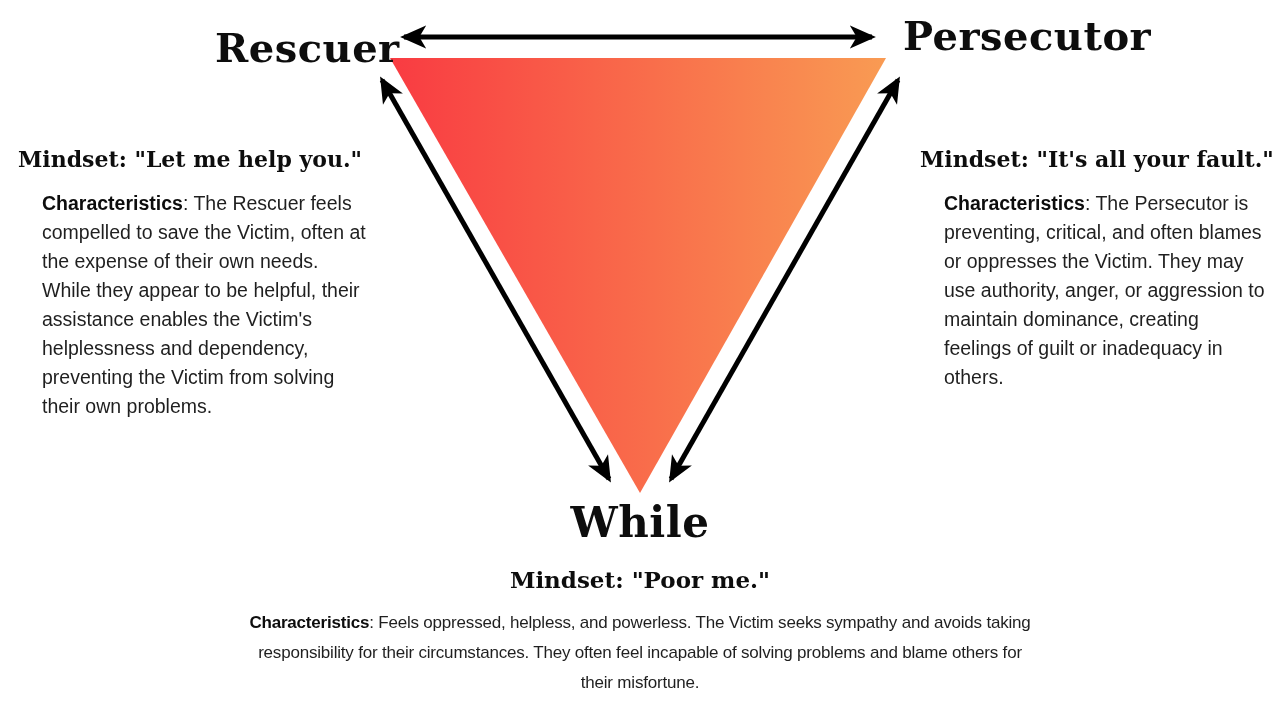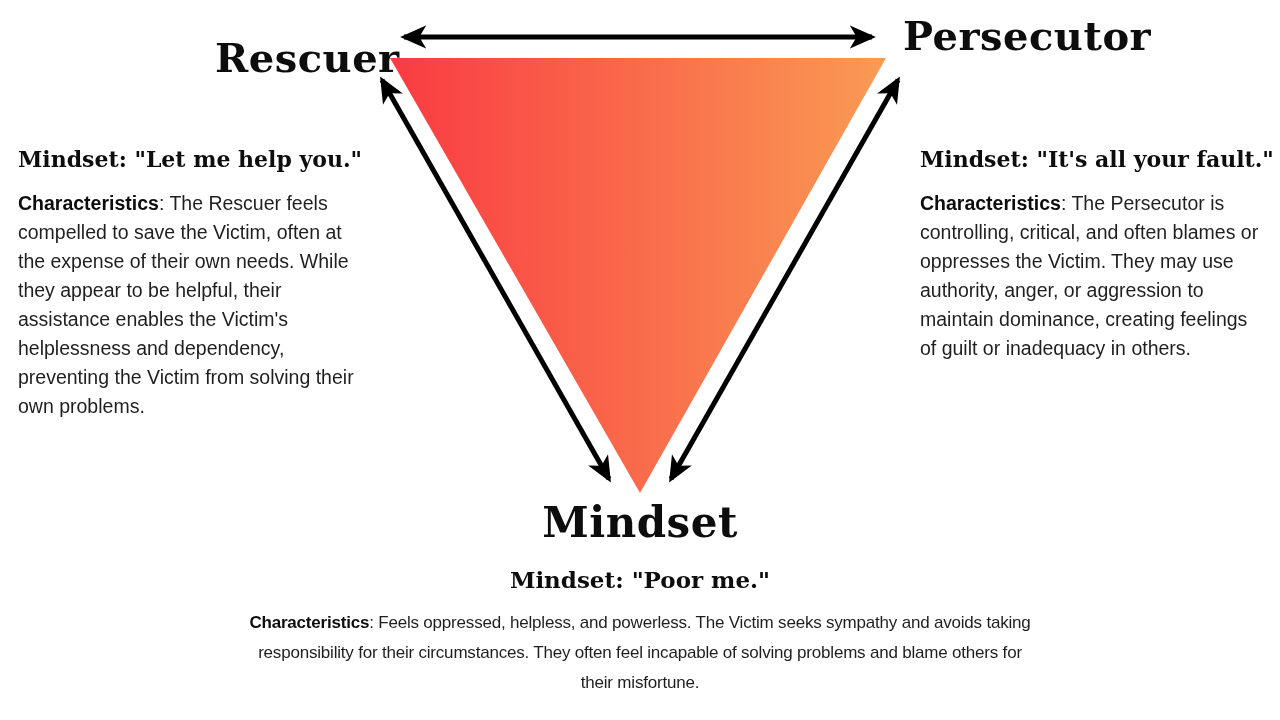--- a/index.html
+++ b/index.html
@@ -22,38 +22,39 @@
     width: 1280px; height: 720px;
   }
   .corner-label {
     position: absolute;
     font-family: "DejaVu Serif", "Liberation Serif", serif;
     font-weight: 700;
     color: var(--heading-text, #0d0d0d);
     white-space: nowrap;
     letter-spacing: 0.5px;
   }
-  .rescuer-pos   { left: 215px; top: 34px;  font-size: 40px; }
+  .rescuer-pos   { left: 215px; top: 24px;  font-size: 40px; }
   .persecutor-pos{ left: 903px; top: 12px;  font-size: 40px; }
   .victim-pos    { left: 0; right: 0; top: 498px; font-size: 42px; text-align: center; }
 
   .mindset {
     font-family: "DejaVu Serif", "Liberation Serif", serif;
     font-weight: 700;
     font-size: 22px;
     color: var(--heading-text, #0d0d0d);
     white-space: nowrap;
   }
   .panel { position: absolute; }
   .panel-left  { left: 18px;  top: 146px; width: 352px; }
   .panel-right { left: 920px; top: 146px; width: 348px; }
   .panel p {
     margin-top: 17px;
     font-size: 19.5px;
     line-height: 29px;
+    margin-left: 24px;
   }
   .panel p strong, .victim-par strong {
     font-weight: 700;
     color: var(--heading-text, #0d0d0d);
   }
   .victim-mindset {
     position: absolute;
     left: 0; right: 0; top: 566px;
     text-align: center;
     font-size: 23px;
@@ -97,22 +98,22 @@
 
   <div class="corner-label persecutor-pos">Persecutor</div>
 
   <section class="panel panel-left">
     <div class="mindset">Mindset: "Let me help you."</div>
     <p><strong>Characteristics</strong><span>: The Rescuer feels compelled to save the Victim, often at the expense of their own needs. While they appear to be helpful, their assistance enables the Victim's helplessness and dependency, preventing the Victim from solving their own problems.</span></p>
   </section>
 
   <section class="panel panel-right">
     <div class="mindset">Mindset: "It's all your fault."</div>
-    <p><strong>Characteristics</strong><span>: The Persecutor is controlling, critical, and often blames or oppresses the Victim. They may use authority, anger, or aggression to maintain dominance, creating feelings of guilt or inadequacy in others.</span></p>
+    <p><strong>Characteristics</strong><span>: The Persecutor is preventing, critical, and often blames or oppresses the Victim. They may use authority, anger, or aggression to maintain dominance, creating feelings of guilt or inadequacy in others.</span></p>
   </section>
 
-  <div class="corner-label victim-pos">Mindset</div>
+  <div class="corner-label victim-pos">While</div>
 
   <div class="mindset victim-mindset">Mindset: "Poor me."</div>
 
   <p class="victim-par"><strong>Characteristics</strong><span>: Feels oppressed, helpless, and powerless. The Victim seeks sympathy and avoids taking responsibility for their circumstances. They often feel incapable of solving problems and blame others for their misfortune.</span></p>
 
 </div>
 
 </body></html>

